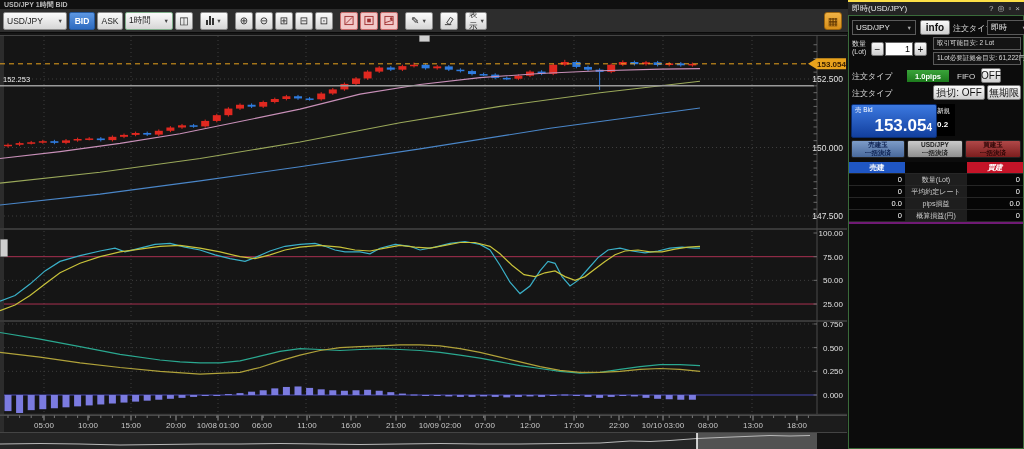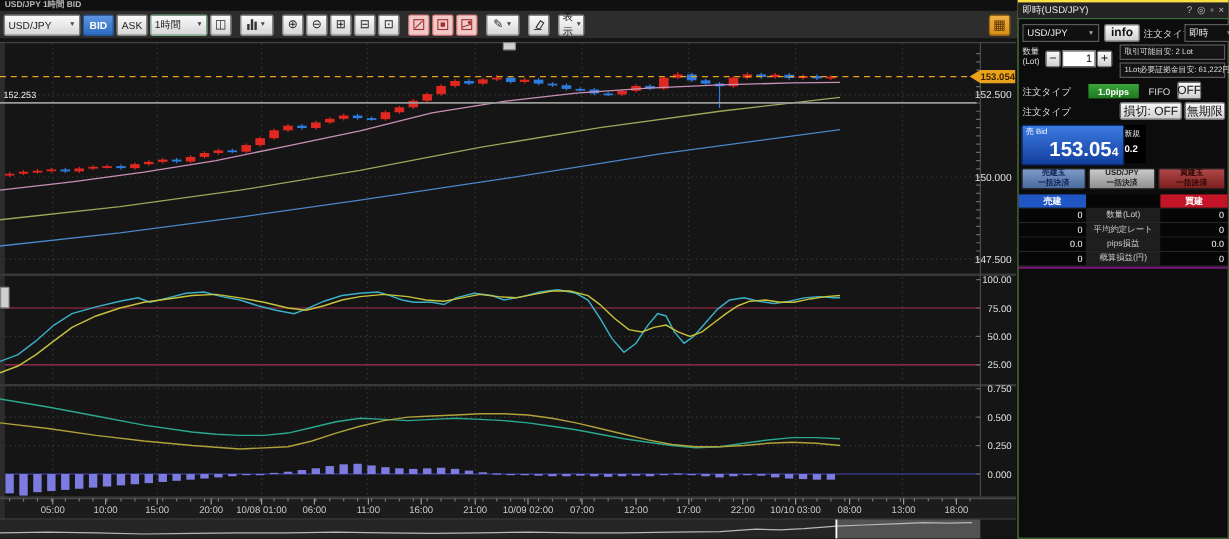--- a/index.html
+++ b/index.html
@@ -58,21 +58,21 @@
         display:flex;flex-direction:column;align-items:center;justify-content:center;line-height:8px;box-sizing:border-box;}
   #close-sell{left:2px;width:54px;background:linear-gradient(#7d9cc8,#49699c);color:#0c2050;}
   #close-all{left:58px;width:56px;background:linear-gradient(#cacaca,#8f8f8f);color:#222;}
   #close-buy{left:116px;width:56px;background:linear-gradient(#b04848,#7c1e1e);color:#2c0606;}
   #pos-table{position:absolute;left:0;top:146px;width:174px;border-bottom:2px solid #701a75;}
   .trow{display:flex;height:11px;line-height:11px;border-bottom:1px solid #262626;}
   .tl,.tr{width:56px;text-align:right;padding-right:3px;color:#fff;font-size:7.5px;background:#060606;box-sizing:border-box;}
   .tm{flex:1;text-align:center;color:#ccc;font-size:7px;background:#1e1e1e;}
   .th{text-align:center!important;font-weight:bold;padding-right:0!important;}
   .th-sell{background:#1f56c4!important;color:#fff;}
-  .th-buy{background:#c41428!important;color:#fff;}
+  .th-buy{background:#c41428!important;color:#fff;font-style:italic;}
 </style>
 </head>
 <body>
 
 <div id="chart-window">
   <div id="win-title">USD/JPY 1時間 BID</div>
 
   <div id="toolbar">
     <div class="grp">
       <div class="tb" style="width:64px;justify-content:space-between">

